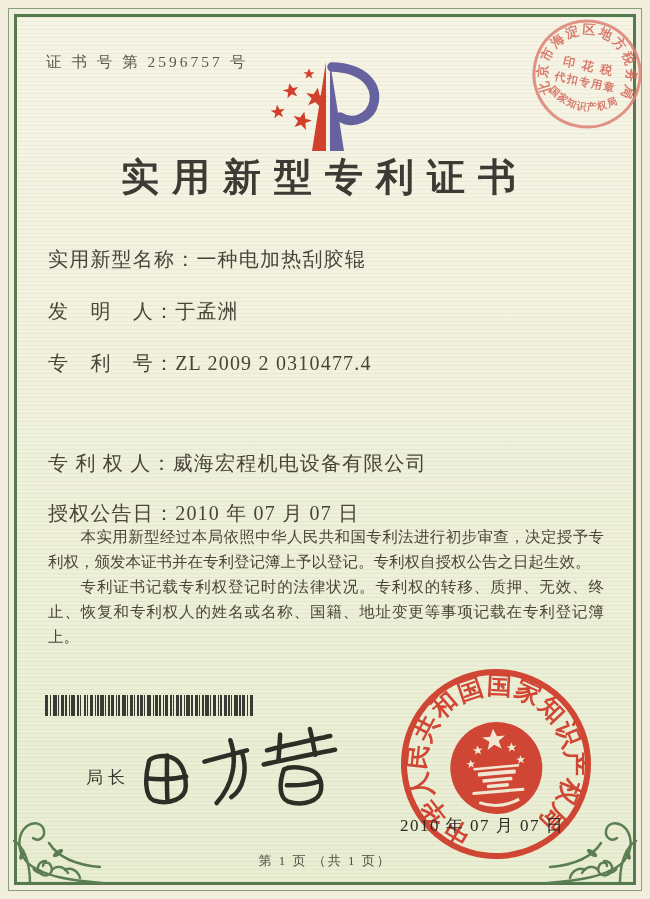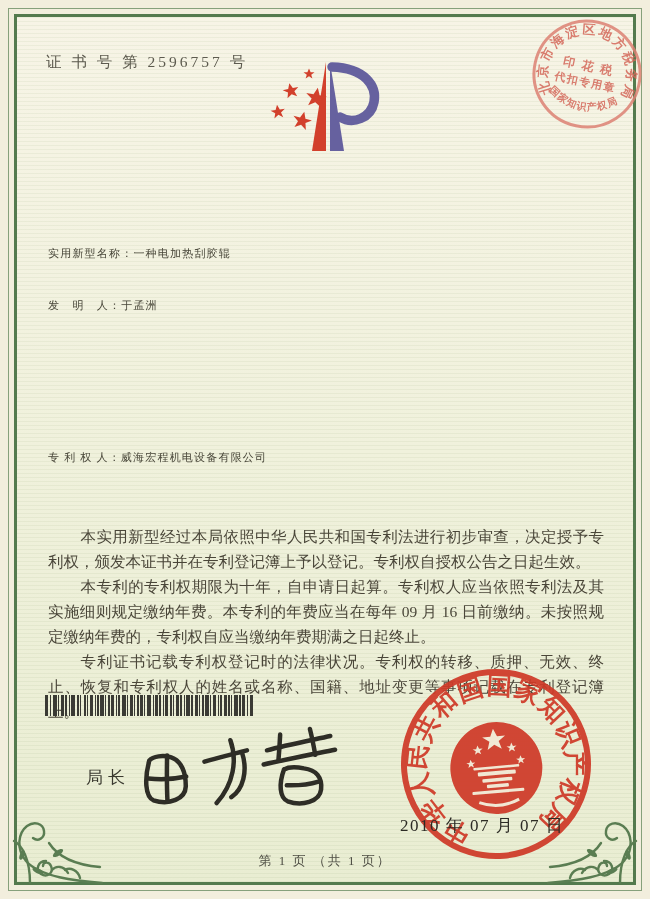--- a/index.html
+++ b/index.html
@@ -16,21 +16,21 @@
       linear-gradient(180deg,#f7f4e6 0%,#f0f1dc 50%,#e9edd2 100%);
   }
   .border-outer{position:absolute; inset:8px; border:1px solid #86a07b;}
   .border-inner{position:absolute; inset:14px; border:3px solid #547a4e;}
   .cert-no{position:absolute; left:46px; top:52px; font-size:15.5px; color:#5c5a4e; letter-spacing:3px;}
   .logo{position:absolute; left:252px; top:54px;}
   .title{
     position:absolute; left:0; right:0; top:152px; text-align:center;
     font-size:38px; font-weight:bold; color:#3b3a34; letter-spacing:13px;
   }
-  .field{position:absolute; left:48px; font-size:11px; color:#474538; letter-spacing:1.2px; white-space:nowrap;}
+  .field{position:absolute; left:48px; font-size:20px; color:#474538; letter-spacing:1.2px; white-space:nowrap;}
   .f0{top:246px}.f1{top:298px}.f2{top:350px}.f3{top:400px}.f4{top:450px}.f5{top:500px}
   .paras{
     position:absolute; left:48px; right:46px; top:524px;
     font-size:15.5px; line-height:25px; color:#4a4639; text-align:justify;
   }
   .paras p{margin:0; text-indent:2.1em;}
   .barcode{position:absolute; left:45px; top:695px; width:212px; height:21px; display:flex; align-items:stretch; overflow:hidden;}
   .barcode .b{height:100%;}
   .sig-title{position:absolute; left:86px; top:766px; font-size:17px; color:#3a392f; letter-spacing:5px;}
   .sig-svg{position:absolute; left:130px; top:726px; transform:rotate(-3deg);}
@@ -98,34 +98,40 @@
       <use href="#star" transform="translate(39,37) scale(0.8) rotate(-12)"></use>
       <use href="#star" transform="translate(64,44) scale(1.05) rotate(10)"></use>
       <use href="#star" transform="translate(26,58) scale(0.72) rotate(-8)"></use>
       <use href="#star" transform="translate(50,67) scale(0.95) rotate(14)"></use>
     </g>
     <polygon points="74,8 60,97 74,97" fill="#d2402c"></polygon>
     <polygon points="78,8 92,97 78,97" fill="#66619f"></polygon>
     <path d="M 80,13 C 113,14 125,32 122,48 C 119,64 101,71 88,63" stroke="#66619f" stroke-width="9.5" fill="none" stroke-linecap="round"></path>
   </svg>
 
+  <div class="title">实用新型专利证书</div>
 
   <div class="field f0">
     <span>实用新型名称：</span><span>一种电加热刮胶辊</span>
   </div>
   <div class="field f1">
     <span>发　明　人：</span><span>于孟洲</span>
   </div>
+  <div class="field f2">
+    <span>专　利　号：</span><span>ZL 2009 2 0310477.4</span>
+  </div>
   <div class="field f4">
     <span>专 利 权 人：</span><span>威海宏程机电设备有限公司</span>
   </div>
+  <div class="field f5">
+    <span>授权公告日：</span><span>2010 年 07 月 07 日</span>
+  </div>
 
   <div class="paras">
     <p>本实用新型经过本局依照中华人民共和国专利法进行初步审查，决定授予专利权，颁发本证书并在专利登记簿上予以登记。专利权自授权公告之日起生效。</p>
-    <p>本专利的专利权期限为十年，自申请日起算。专利权人应当依照专利法及其实施细则规定缴纳年费。本专利的年费应当在每年 09 月 16 日前缴纳。未按照规定缴纳年费的，专利权自应当缴纳年费期满之日起终止。</p>
     <p>专利证书记载专利权登记时的法律状况。专利权的转移、质押、无效、终止、恢复和专利权人的姓名或名称、国籍、地址变更等事项记载在专利登记簿上。</p>
   </div>
 
   <div class="barcode" id="barcode">
       <div class="b" style="width: 3px; flex: 0 0 auto; background: rgb(58, 58, 52);"></div>
       <div class="b" style="width: 2px; flex: 0 0 auto; background: transparent;"></div>
       <div class="b" style="width: 1px; flex: 0 0 auto; background: rgb(58, 58, 52);"></div>
       <div class="b" style="width: 2px; flex: 0 0 auto; background: transparent;"></div>
       <div class="b" style="width: 4px; flex: 0 0 auto; background: rgb(58, 58, 52);"></div>
       <div class="b" style="width: 1px; flex: 0 0 auto; background: transparent;"></div>

